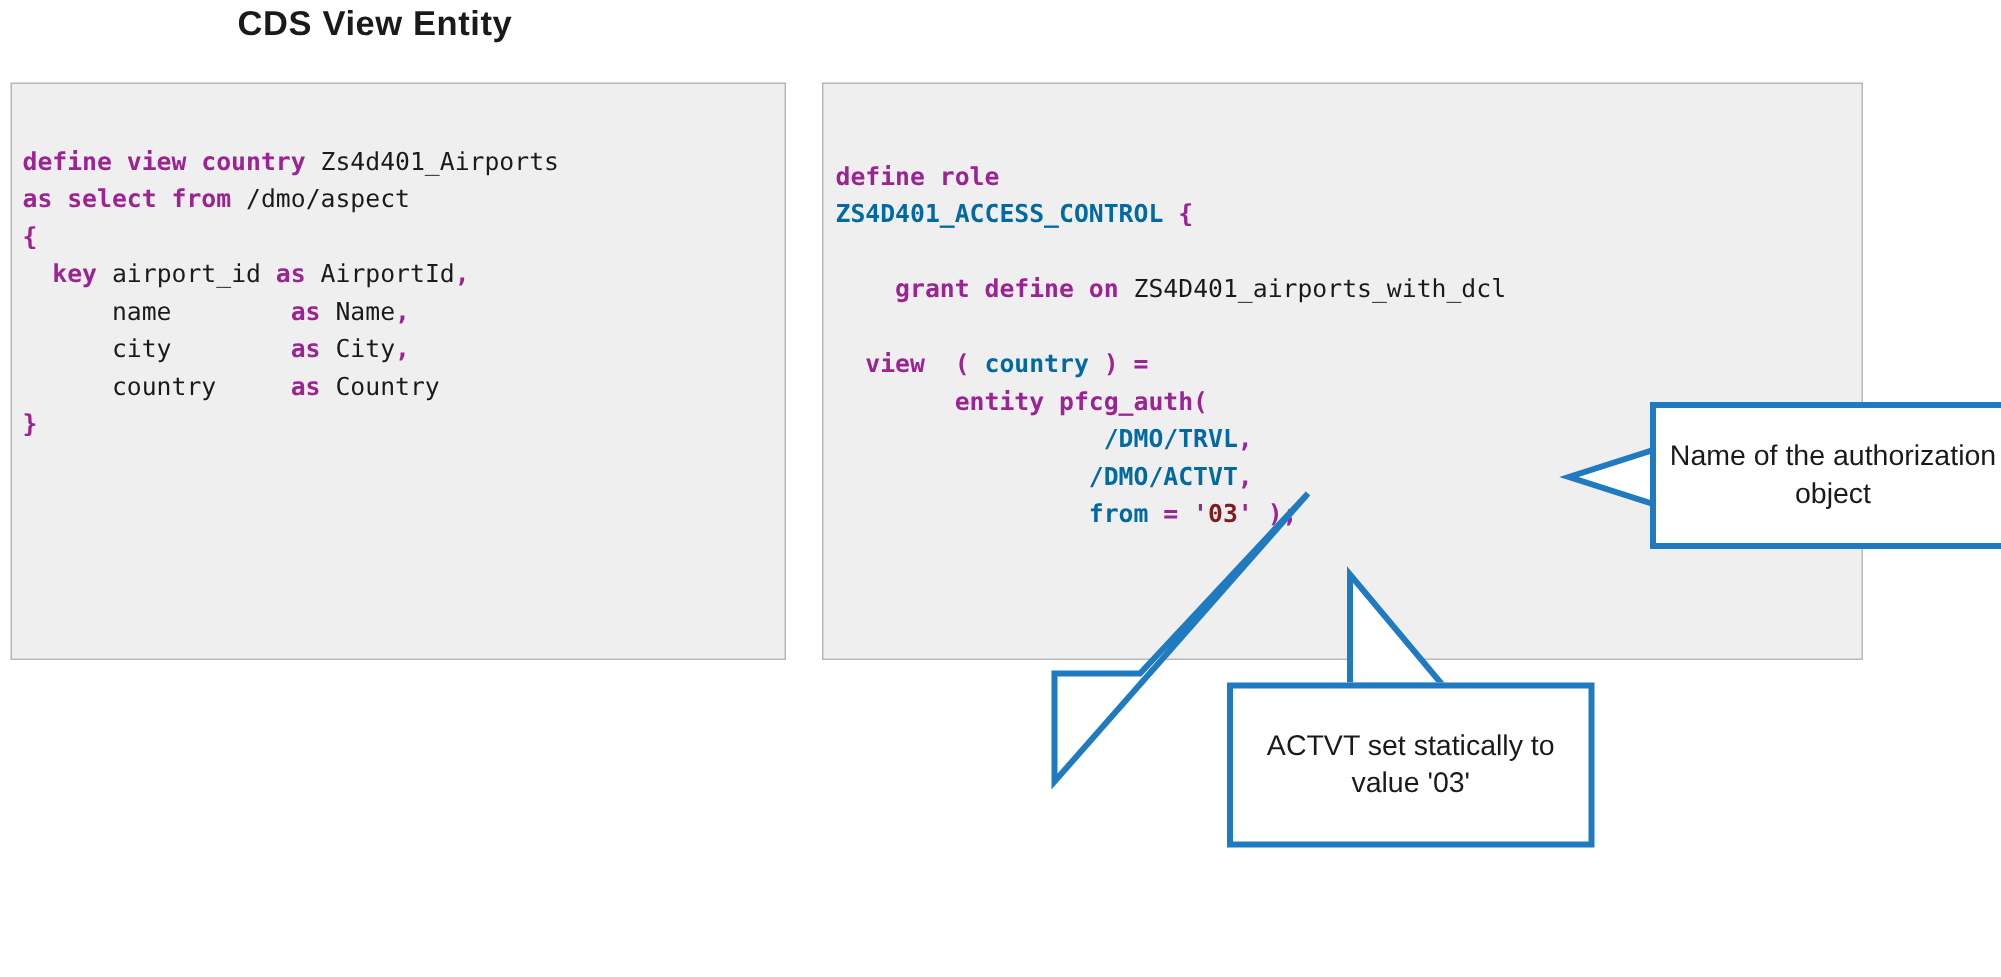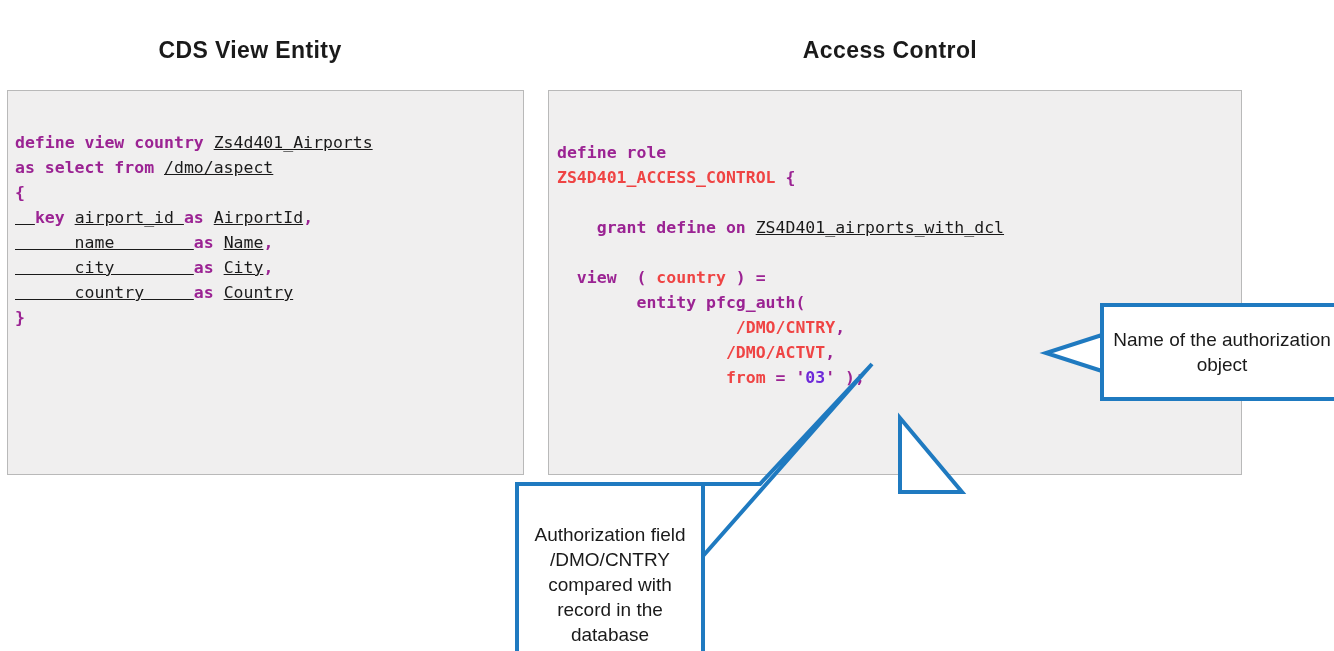--- a/index.html
+++ b/index.html
@@ -3,21 +3,21 @@
 <meta charset="utf-8">
 <style>
   html,body{margin:0;padding:0;}
   body{
     width:1334px;height:651px;
     background:#ffffff;
     font-family:"Liberation Sans",sans-serif;
     position:relative;
     overflow:hidden;
   }
-  .stage{position:absolute;left:0;top:0;width:1334px;height:559px;margin-top:35px;}
+  .stage{position:absolute;left:0;top:0;width:1334px;height:559px;}
 
   
   .panel-title{
     position:absolute;
     font-family:"Liberation Sans",sans-serif;
     font-weight:bold;
     font-size:23px;
     color:#1a1a1a;
     letter-spacing:0.4px;
     text-align:center;
@@ -43,23 +43,23 @@
     font-size:16.5px;
     line-height:25px;
     white-space:pre;
     color:#141414;
     font-weight:bold;
   }
   #code-cds{left:15px;top:95px;}
   #code-ac{left:557px;top:55px;}
 
   .kw{color:#9b2393;}
-  .id{color:#ef4444;font-weight:bold;}
-  .plain{color:#1a1a1a;font-weight:normal;text-decoration:underline;}
-  .num{color:#6d28d9;}
+  .id{color:#0369a1;font-weight:bold;}
+  .plain{color:#1a1a1a;font-weight:normal;}
+  .num{color:#7f1d1d;}
 
   
   .callout{
     position:absolute;
     box-sizing:border-box;
     background:#ffffff;
     display:flex;
     align-items:center;
     justify-content:center;
     text-align:center;
@@ -83,21 +83,20 @@
   .tail-svg .fillwhite{fill:#ffffff;stroke:#1f7ac0;stroke-width:4;
     stroke-linejoin:miter;}
 </style>
 </head>
 <body>
 
 <div class="stage">
 
   <div class="panel-title" id="title-cds">CDS View Entity</div>
 
-  <div class="panel-title" id="title-ac">Access Control</div>
 
   <div class="code-panel" id="panel-cds"></div>
 
   <div class="code" id="code-cds"><span class="kw">define view country </span><span class="plain">Zs4d401_Airports</span>
 <span class="kw">as select from </span><span class="plain">/dmo/aspect</span>
 <span class="kw">{</span>
 <span class="plain">  </span><span class="kw">key </span><span class="plain">airport_id </span><span class="kw">as </span><span class="plain">AirportId</span><span class="kw">,</span>
 <span class="plain">      name        </span><span class="kw">as </span><span class="plain">Name</span><span class="kw">,</span>
 <span class="plain">      city        </span><span class="kw">as </span><span class="plain">City</span><span class="kw">,</span>
 <span class="plain">      country     </span><span class="kw">as </span><span class="plain">Country</span>
@@ -107,35 +106,35 @@
 
   <div class="code" id="code-ac">
 
 <span class="kw">define role</span>
 <span class="id">ZS4D401_ACCESS_CONTROL </span><span class="kw">{</span>
 
 <span class="kw">    grant define on </span><span class="plain">ZS4D401_airports_with_dcl</span>
 
 <span class="kw">  view  ( </span><span class="id">country </span><span class="kw">) =</span>
 <span class="kw">        entity pfcg_auth(</span>
-<span class="id">                  /DMO/CNTRY</span><span class="kw">,</span>
+<span class="id">                  /DMO/TRVL</span><span class="kw">,</span>
 <span class="id">                 /DMO/ACTVT</span><span class="kw">,</span>
 <span class="id">                 from </span><span class="kw">= '</span><span class="num">03</span><span class="kw">' );</span></div>
 
   <svg class="tail-svg" viewBox="0 0 1334 651">
 
     <polygon class="fillwhite" points="1102,270 1102,300 1046,318 1102,336 1102,366"></polygon>
 
     <polygon class="fillwhite" points="703,449 703,521 872,329 760,449"></polygon>
 
     <polygon class="fillwhite" points="900,457 900,383 962,457"></polygon>
   </svg>
 
   <div class="callout" id="callout-authobj">
     <span class="txt">Name of the authorization object</span>
   </div>
 
-  <div class="callout" id="callout-authfield">
-    <span class="txt">Authorization field /DMO/CNTRY compared with record in the database</span>
+
+  <div class="callout" id="callout-actvt">
+    <span class="txt">ACTVT set statically to value '03'</span>
   </div>
-
 
 </div>
 
 </body></html>

